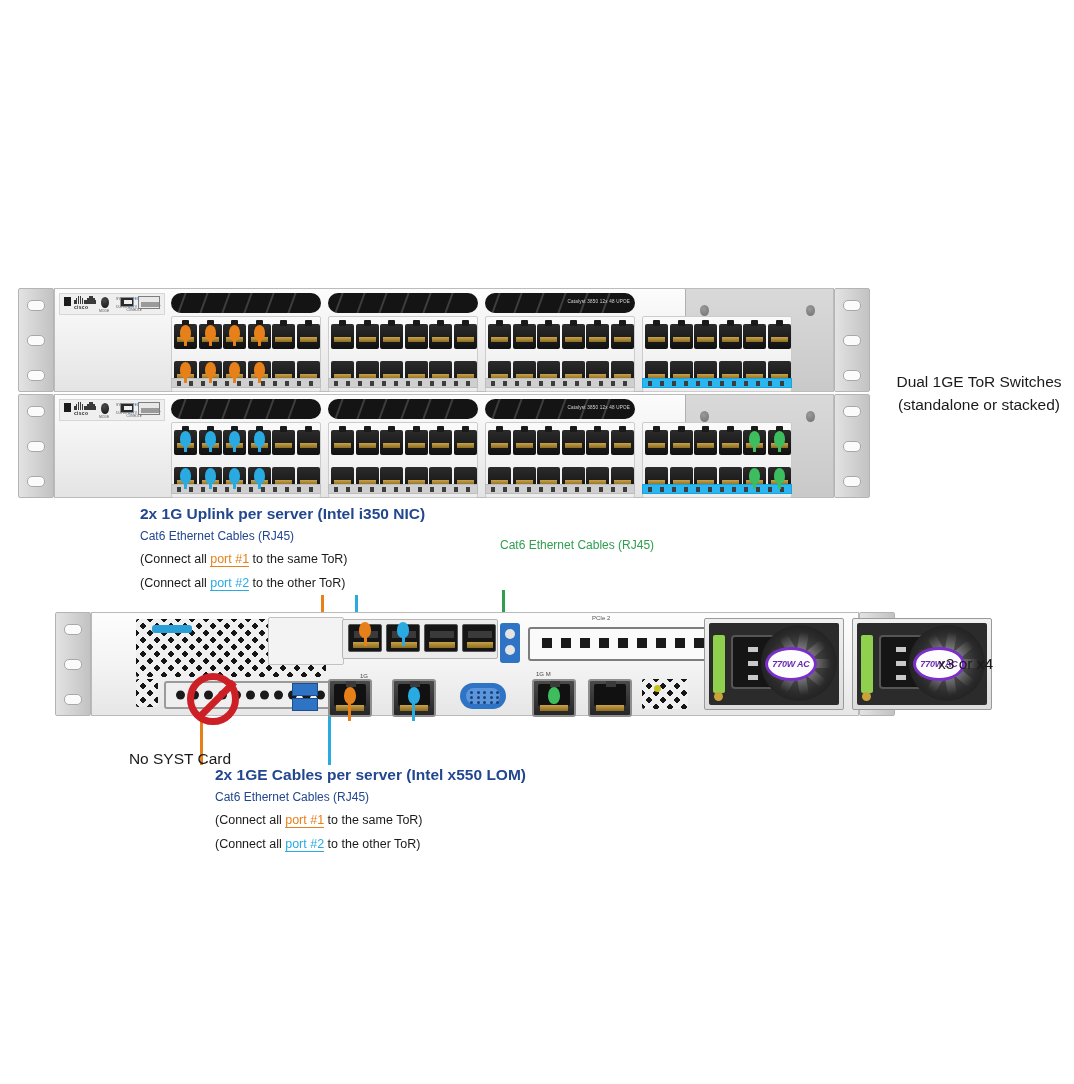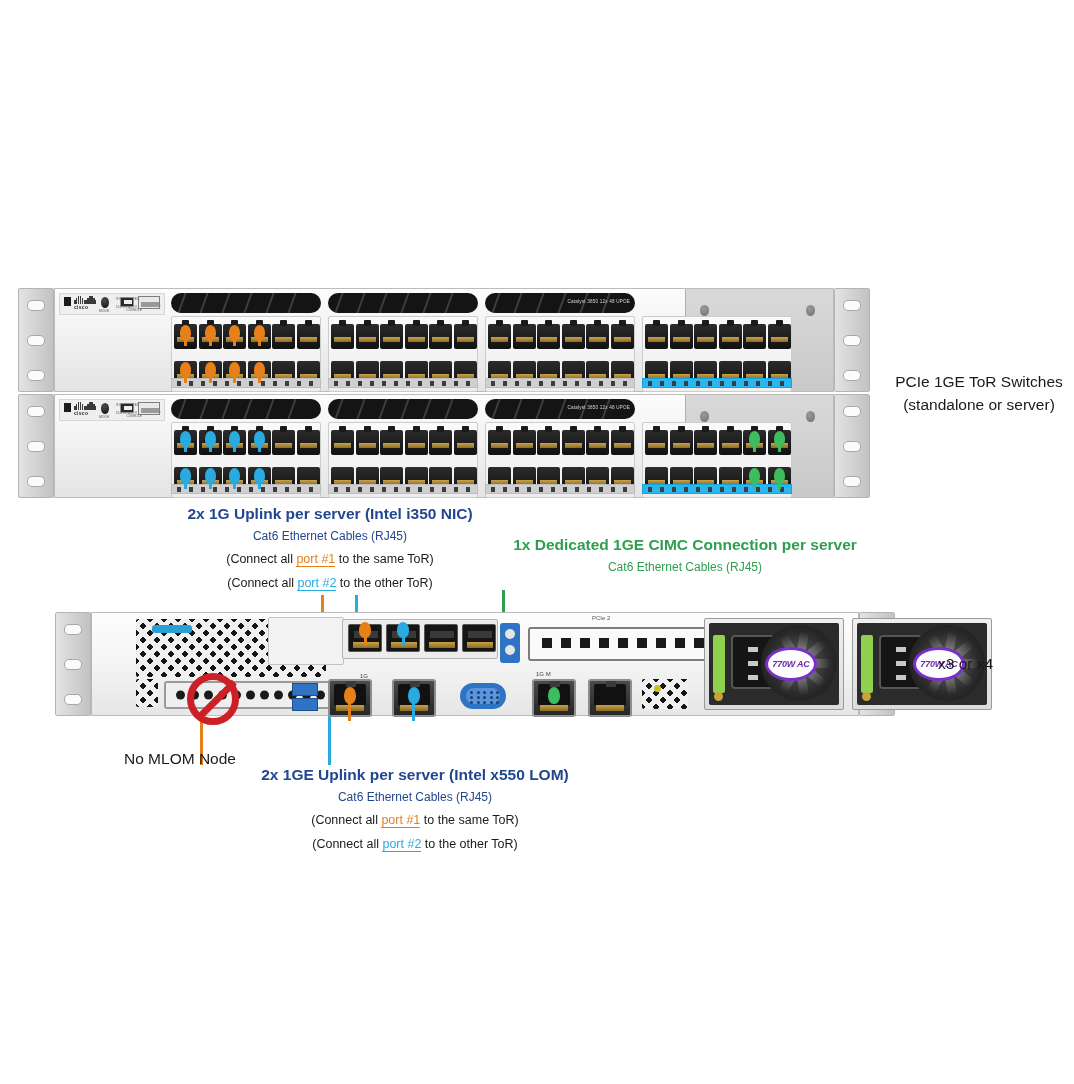--- a/index.html
+++ b/index.html
@@ -195,21 +195,21 @@
   }
   .psu .amber{position:absolute;left:9px;bottom:8px;width:9px;height:9px;border-radius:50%;background:#c9a33a;}
 
   
   .lead{position:absolute;width:3px;}
   .lead.or{background:#e8801a;}
   .lead.cy{background:#29abe2;}
   .lead.gr{background:#2f9e4f;}
 
   
-  .ann{position:absolute;text-align:center;line-height:1.42;}
+  .ann{position:absolute;text-align:left;line-height:1.42;}
   .ann .h{font-size:15.5px;font-weight:bold;}
   .ann .s{font-size:12px;}
   .ann .n{font-size:12.5px;color:#1a1a1a;}
   .blue{color:#23478f;}
   .green{color:#2f9e4f;}
   .p1{color:#e8801a;border-bottom:1.5px solid #e8801a;}
   .p2{color:#29abe2;border-bottom:1.5px solid #29abe2;}
   .plain-lbl{position:absolute;font-size:15.5px;color:#1a1a1a;text-align:center;line-height:1.35;}
   .side-lbl{position:absolute;font-size:15.5px;color:#1a1a1a;line-height:1.5;}
 </style>
@@ -1051,33 +1051,32 @@
           <i style="left:89px;"></i>
           <i style="left:101px;"></i>
           <i style="left:113px;"></i>
           <i style="left:125px;"></i>
           <i style="left:137px;"></i>
         </div>
       </div>
   </div>
 
   <div class="side-lbl" style="left:884px;top:370px;width:190px;text-align:center;">
-    <div>PCIe 1GE ToR Switches</div>
-    <div>(standalone or server)</div>
+    <div>Dual 1GE ToR Switches</div>
+    <div>(standalone or stacked)</div>
   </div>
 
   <div class="ann" style="left:140px;top:503px;width:380px;">
     <div class="h blue">2x 1G Uplink per server (Intel i350 NIC)</div>
     <div class="s blue" style="margin-top:3px;">Cat6 Ethernet Cables (RJ45)</div>
     <div class="n" style="margin-top:6px;"><span>(Connect all </span><span class="p1">port #1</span><span> to the same ToR)</span></div>
     <div class="n" style="margin-top:6px;"><span>(Connect all </span><span class="p2">port #2</span><span> to the other ToR)</span></div>
   </div>
 
   <div class="ann" style="left:500px;top:534px;width:370px;">
-    <div class="h green">1x Dedicated 1GE CIMC Connection per server</div>
     <div class="s green" style="margin-top:3px;">Cat6 Ethernet Cables (RJ45)</div>
   </div>
 
   <div class="lead or" style="left:321px;top:595px;height:34px;"></div>
   <div class="lead cy" style="left:355px;top:595px;height:34px;"></div>
   <div class="lead gr" style="left:502px;top:590px;height:95px;"></div>
   <div class="lead or" style="left:200px;top:703px;height:62px;"></div>
   <div class="lead cy" style="left:328px;top:703px;height:62px;"></div>
 
   <div class="rack-unit" id="srv" style="left:55px;top:612px;width:840px;height:104px;">
@@ -1239,22 +1238,22 @@
             <div class="blade" style="transform:rotate(320deg);"></div>
           </div>
           <div class="wattlbl">770W AC</div>
           <div class="amber"></div>
         </div>
       </div>
   </div>
 
   <div class="side-lbl" style="left:938px;top:652px;">x3 or x4</div>
 
-  <div class="plain-lbl" style="left:100px;top:749px;width:160px;">No MLOM Node</div>
+  <div class="plain-lbl" style="left:100px;top:749px;width:160px;">No SYST Card</div>
 
   <div class="ann" style="left:215px;top:764px;width:400px;">
-    <div class="h blue">2x 1GE Uplink per server (Intel x550 LOM)</div>
+    <div class="h blue">2x 1GE Cables per server (Intel x550 LOM)</div>
     <div class="s blue" style="margin-top:3px;">Cat6 Ethernet Cables (RJ45)</div>
     <div class="n" style="margin-top:6px;"><span>(Connect all </span><span class="p1">port #1</span><span> to the same ToR)</span></div>
     <div class="n" style="margin-top:6px;"><span>(Connect all </span><span class="p2">port #2</span><span> to the other ToR)</span></div>
   </div>
 
 </div>
 
 </body></html>

